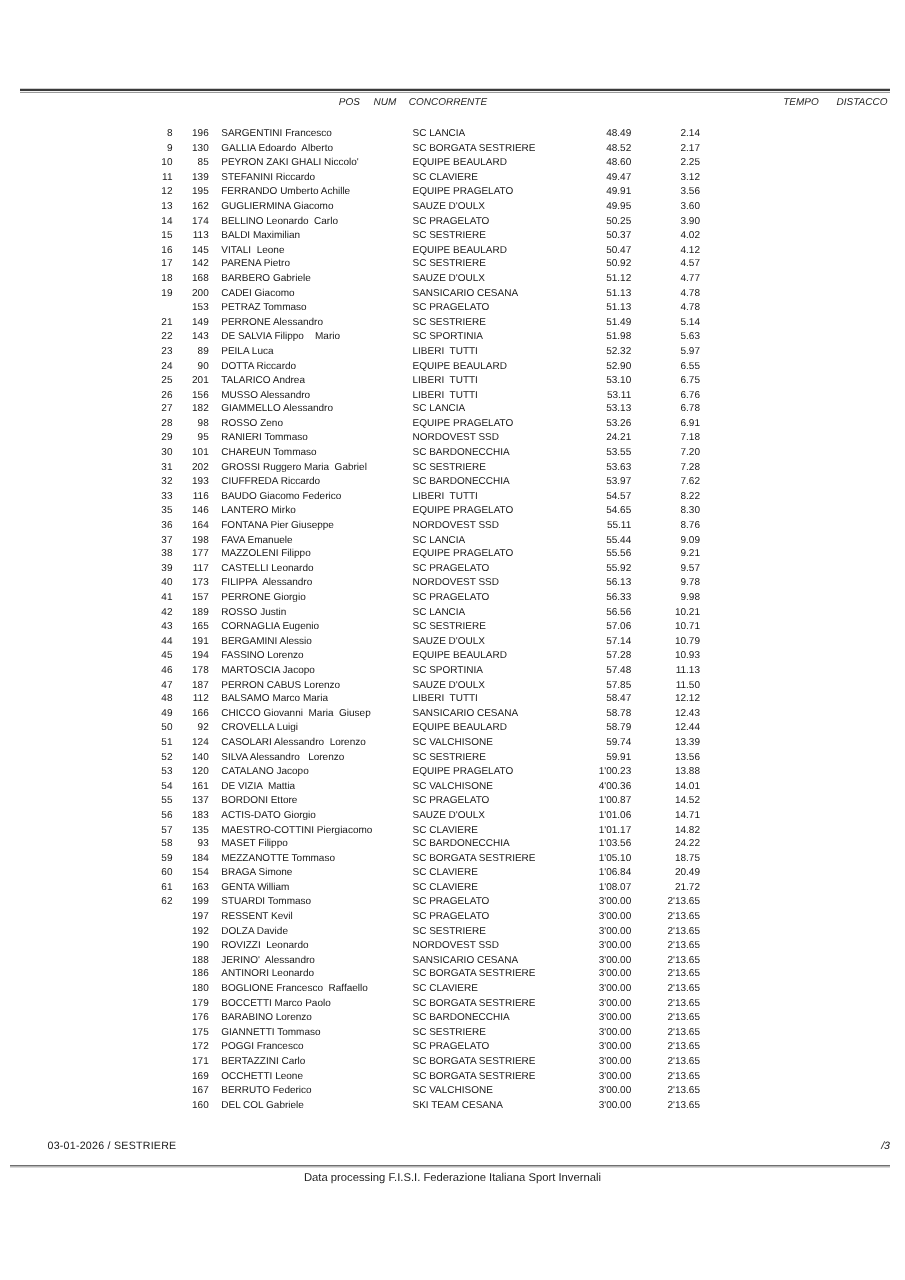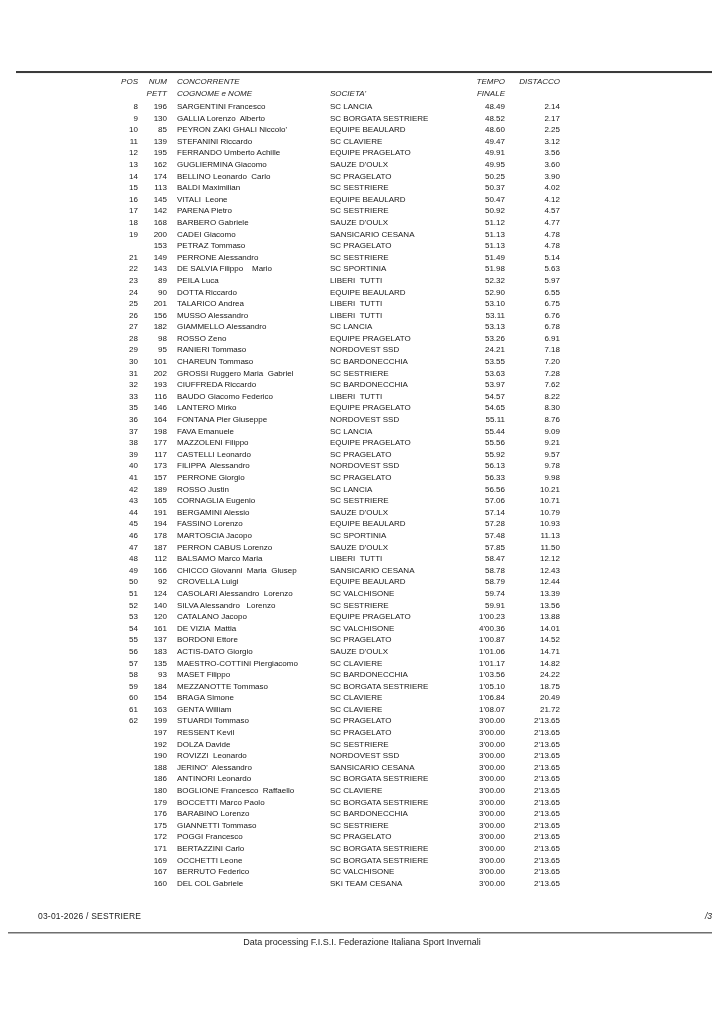--- a/index.html
+++ b/index.html
@@ -23,21 +23,21 @@
   }
   .table{
     position:absolute;left:18px;top:76px;width:692px;
     font-size:8px;
   }
   .row{
     display:flex;
     height:11.6px;line-height:11.6px;
     white-space:pre;
   }
-  .hdr{font-style:italic;color:#1d1d1d;}
+  .hdr{font-style:italic;color:#1d1d1d;justify-content:flex-end;}
   .c-pos{width:120px;text-align:right;}
   .c-num{width:29px;text-align:right;}
   .c-name{width:153px;padding-left:10px;text-align:left;overflow:hidden;}
   .c-club{width:130px;text-align:left;overflow:hidden;}
   .c-tempo{width:45px;text-align:right;}
   .c-dist{width:55px;text-align:right;}
   #rows{position:absolute;left:18px;top:101px;width:692px;font-size:8px;}
   .footer-left{
     position:absolute;left:18px;top:911px;font-size:8.5px;color:#1a1a1a;
     letter-spacing:0.2px;white-space:pre;padding-left:20px;
@@ -63,44 +63,36 @@
 
   <div class="table">
     <div class="row hdr">
       <span class="c-pos">POS</span>
       <span class="c-num">NUM</span>
       <span class="c-name">CONCORRENTE</span>
       <span class="c-club"></span>
       <span class="c-tempo">TEMPO</span>
       <span class="c-dist">DISTACCO</span>
     </div>
-    <div class="row hdr">
-      <span class="c-pos"></span>
-      <span class="c-num">PETT</span>
-      <span class="c-name">COGNOME e NOME</span>
-      <span class="c-club">SOCIETA'</span>
-      <span class="c-tempo">FINALE</span>
-      <span class="c-dist"></span>
-    </div>
   </div>
 
   <div id="rows">
     <div class="row">
       <span class="c-pos">8</span>
       <span class="c-num">196</span>
       <span class="c-name">SARGENTINI Francesco</span>
       <span class="c-club">SC LANCIA</span>
       <span class="c-tempo">48.49</span>
       <span class="c-dist">2.14</span>
     </div>
 
     <div class="row">
       <span class="c-pos">9</span>
       <span class="c-num">130</span>
-      <span class="c-name">GALLIA Lorenzo  Alberto</span>
+      <span class="c-name">GALLIA Edoardo  Alberto</span>
       <span class="c-club">SC BORGATA SESTRIERE</span>
       <span class="c-tempo">48.52</span>
       <span class="c-dist">2.17</span>
     </div>
 
     <div class="row">
       <span class="c-pos">10</span>
       <span class="c-num">85</span>
       <span class="c-name">PEYRON ZAKI GHALI Niccolo'</span>
       <span class="c-club">EQUIPE BEAULARD</span>

